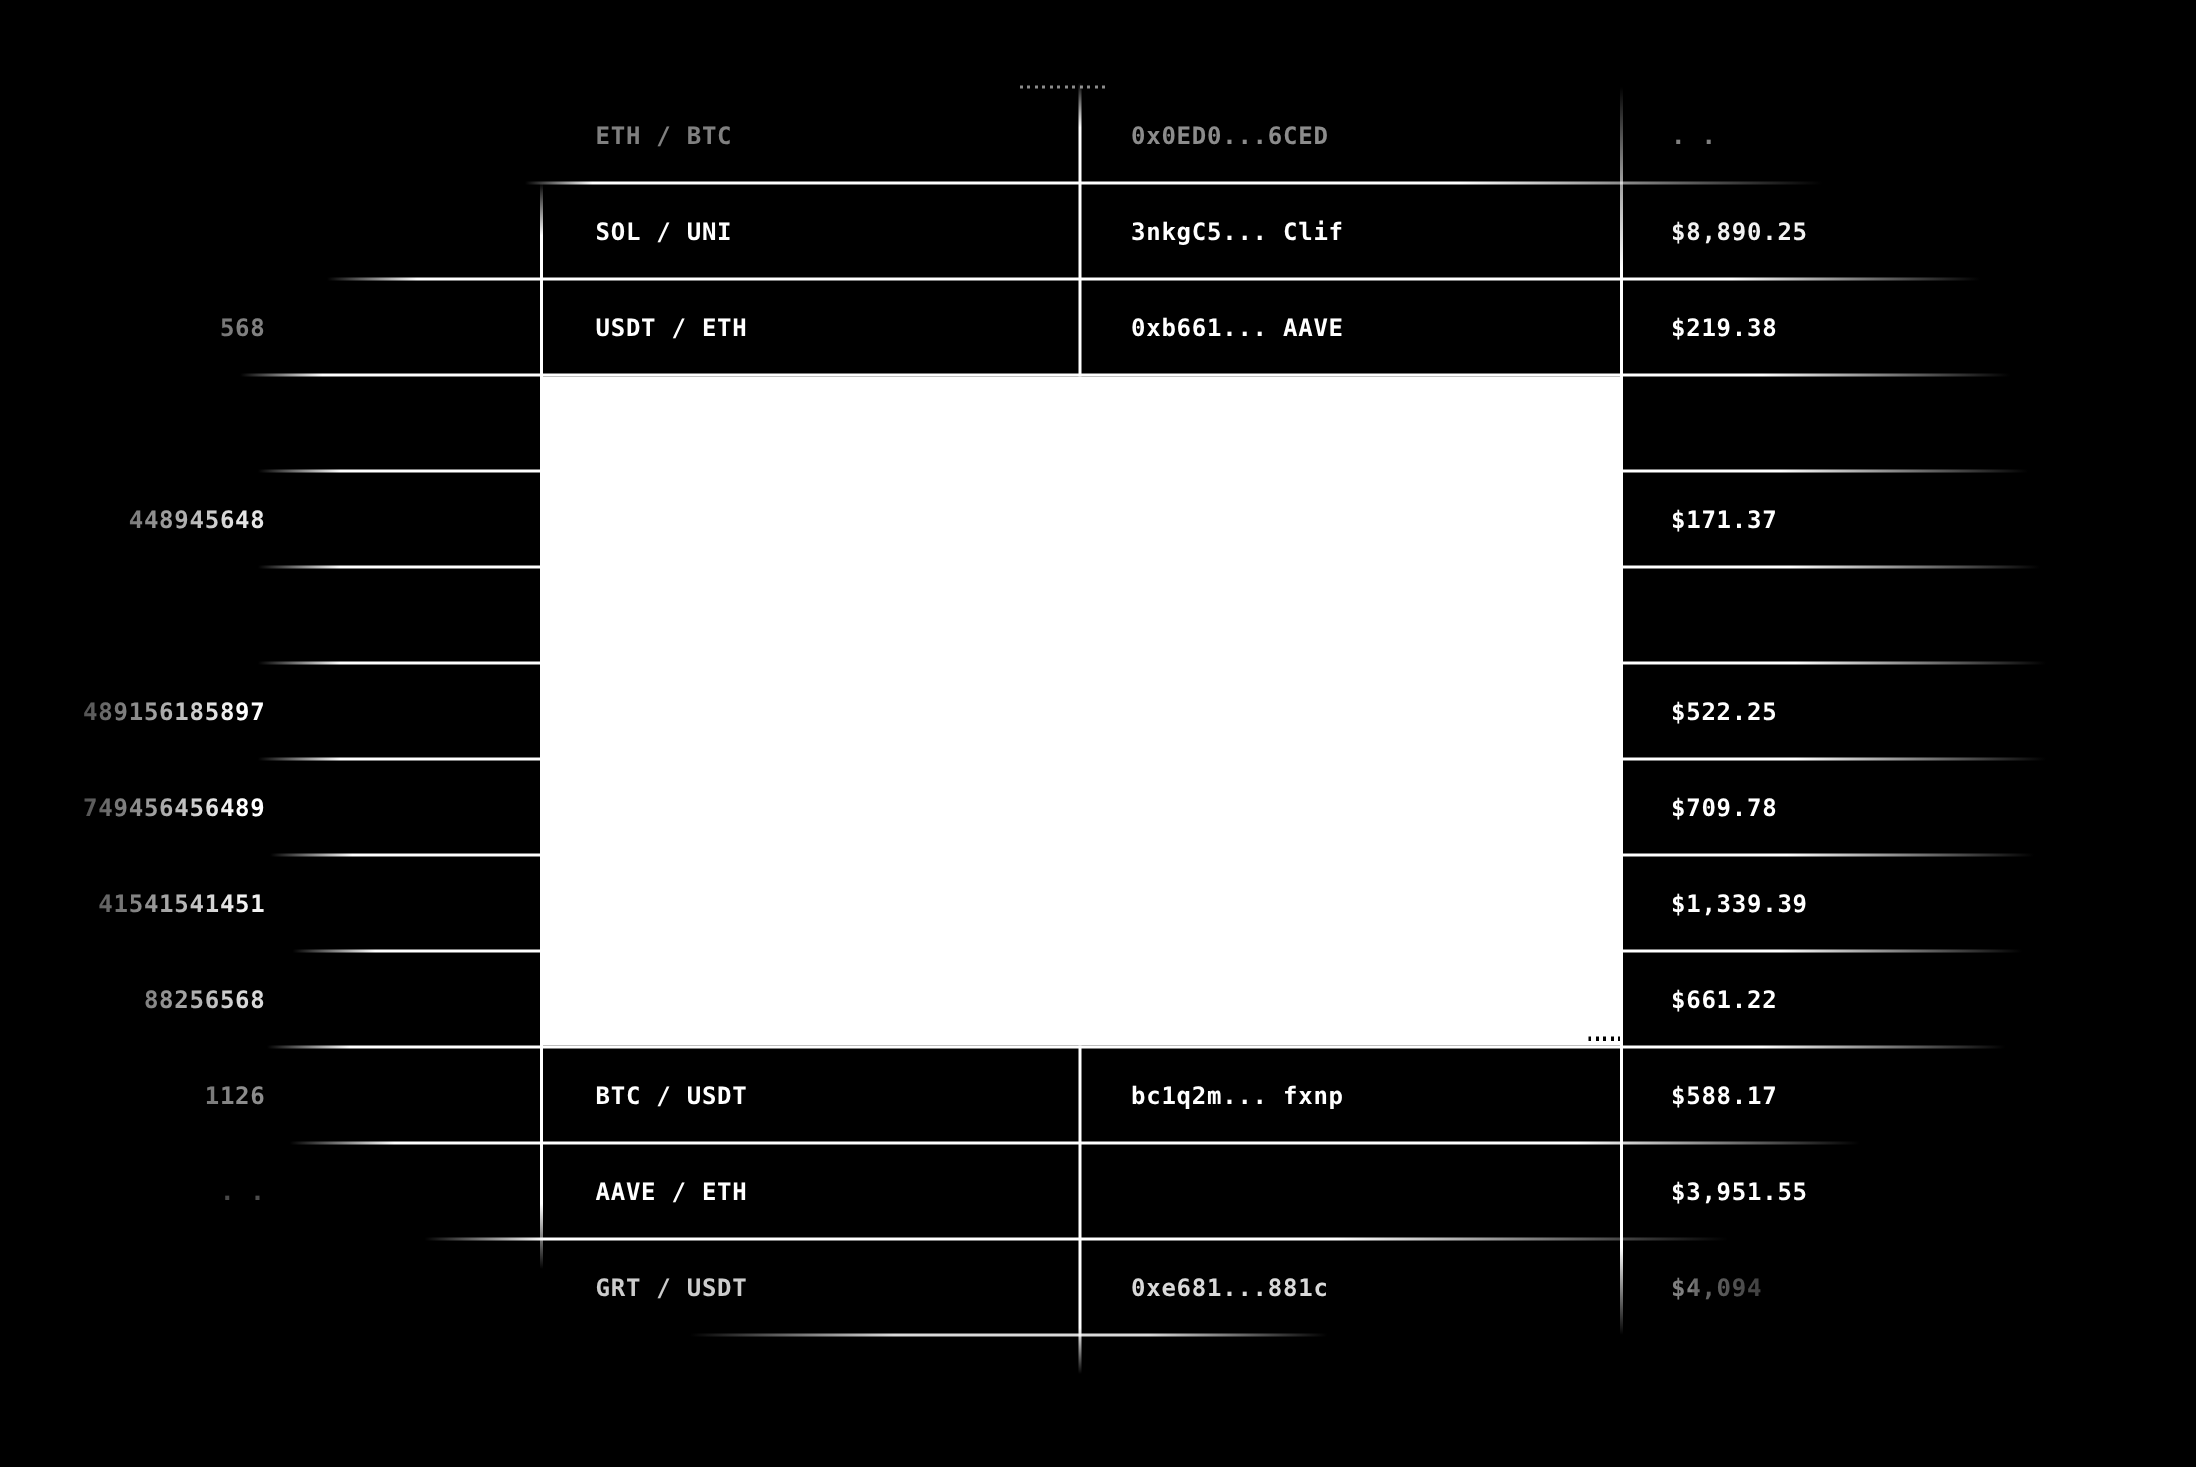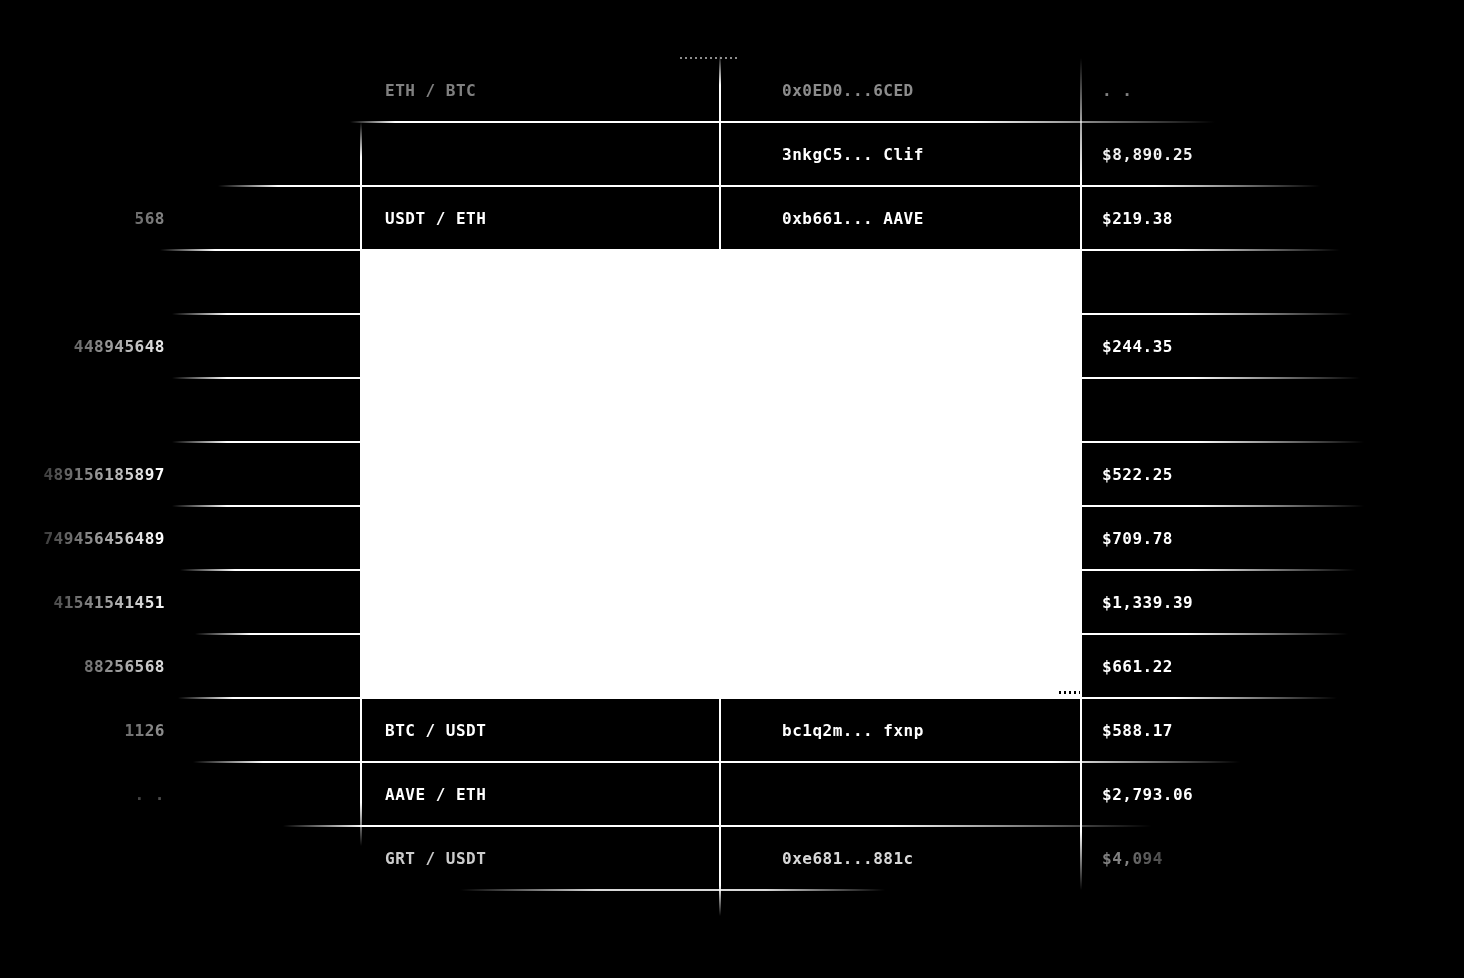--- a/index.html
+++ b/index.html
@@ -1,25 +1,25 @@
 <!DOCTYPE html>
 <html><head>
 <meta charset="utf-8">
 <style>
   html,body{margin:0;padding:0;background:#000;}
   .screen{
     position:relative;width:1464px;height:978px;background:#000;overflow:hidden;
     font-family:"DejaVu Sans Mono", monospace;font-weight:bold;color:#fff;
     font-size:16px;letter-spacing:0.5px;
   }
-  .row{position:absolute;left:0;width:1236px;height:64px;z-index:3;}
+  .row{position:absolute;left:12px;width:1236px;height:64px;z-index:3;}
   .cell{position:absolute;top:0;height:64px;display:flex;align-items:center;white-space:pre;}
   .cell.id{left:0;width:361px;justify-content:flex-end;padding-right:196px;box-sizing:border-box;}
   .cell.pair{left:385px;}
-  .cell.addr{left:742px;margin-left:40px;}
+  .cell.addr{left:742px;}
   .cell.amt{left:1102px;}
   .o30{opacity:.30}.o50{opacity:.50}.o55{opacity:.55}.o80{opacity:.80}.o85{opacity:.85}.o90{opacity:.90}.o95{opacity:.95}
   .gridline{position:absolute;z-index:2;}
   .fade-left{
     position:absolute;left:0;top:150px;width:160px;height:700px;z-index:4;
     background:linear-gradient(to right,#000 12px,rgba(0,0,0,.65) 60px,rgba(0,0,0,0) 160px);
   }
   .fade-amt-last{
     position:absolute;left:1128px;top:828px;width:150px;height:60px;z-index:4;
     background:linear-gradient(to right,rgba(0,0,0,.15),#000 75%);
@@ -38,35 +38,36 @@
 
 <div class="screen">
 
   <div class="row" style="top:58px">
     <span class="cell pair o50">ETH / BTC</span>
     <span class="cell addr o55">0x0ED0...6CED</span>
     <span class="cell amt  o50">. .</span>
   </div>
 
   <div class="row" style="top:122px">
+    <span class="cell pair">SOL / UNI</span>
     <span class="cell addr">3nkgC5... Clif</span>
     <span class="cell amt o95">$8,890.25</span>
   </div>
 
   <div class="row" style="top:186px">
     <span class="cell id o50">568</span>
     <span class="cell pair">USDT / ETH</span>
     <span class="cell addr">0xb661... AAVE</span>
     <span class="cell amt">$219.38</span>
   </div>
 
 
   <div class="row" style="top:314px">
     <span class="cell id o90">448945648</span>
-    <span class="cell amt">$244.35</span>
+    <span class="cell amt">$171.37</span>
   </div>
 
 
   <div class="row" style="top:442px">
     <span class="cell id">489156185897</span>
     <span class="cell amt">$522.25</span>
   </div>
 
   <div class="row" style="top:506px">
     <span class="cell id">749456456489</span>
@@ -86,21 +87,21 @@
   <div class="row" style="top:698px">
     <span class="cell id o55">1126</span>
     <span class="cell pair">BTC / USDT</span>
     <span class="cell addr">bc1q2m... fxnp</span>
     <span class="cell amt">$588.17</span>
   </div>
 
   <div class="row" style="top:762px">
     <span class="cell id o30">. .</span>
     <span class="cell pair">AAVE / ETH</span>
-    <span class="cell amt">$2,793.06</span>
+    <span class="cell amt">$3,951.55</span>
   </div>
 
   <div class="row" style="top:826px">
     <span class="cell pair o80">GRT / USDT</span>
     <span class="cell addr o85">0xe681...881c</span>
     <span class="cell amt o50">$4,094</span>
   </div>
 
   <div class="fade-left"></div>
   <div class="fade-amt-last"></div>

